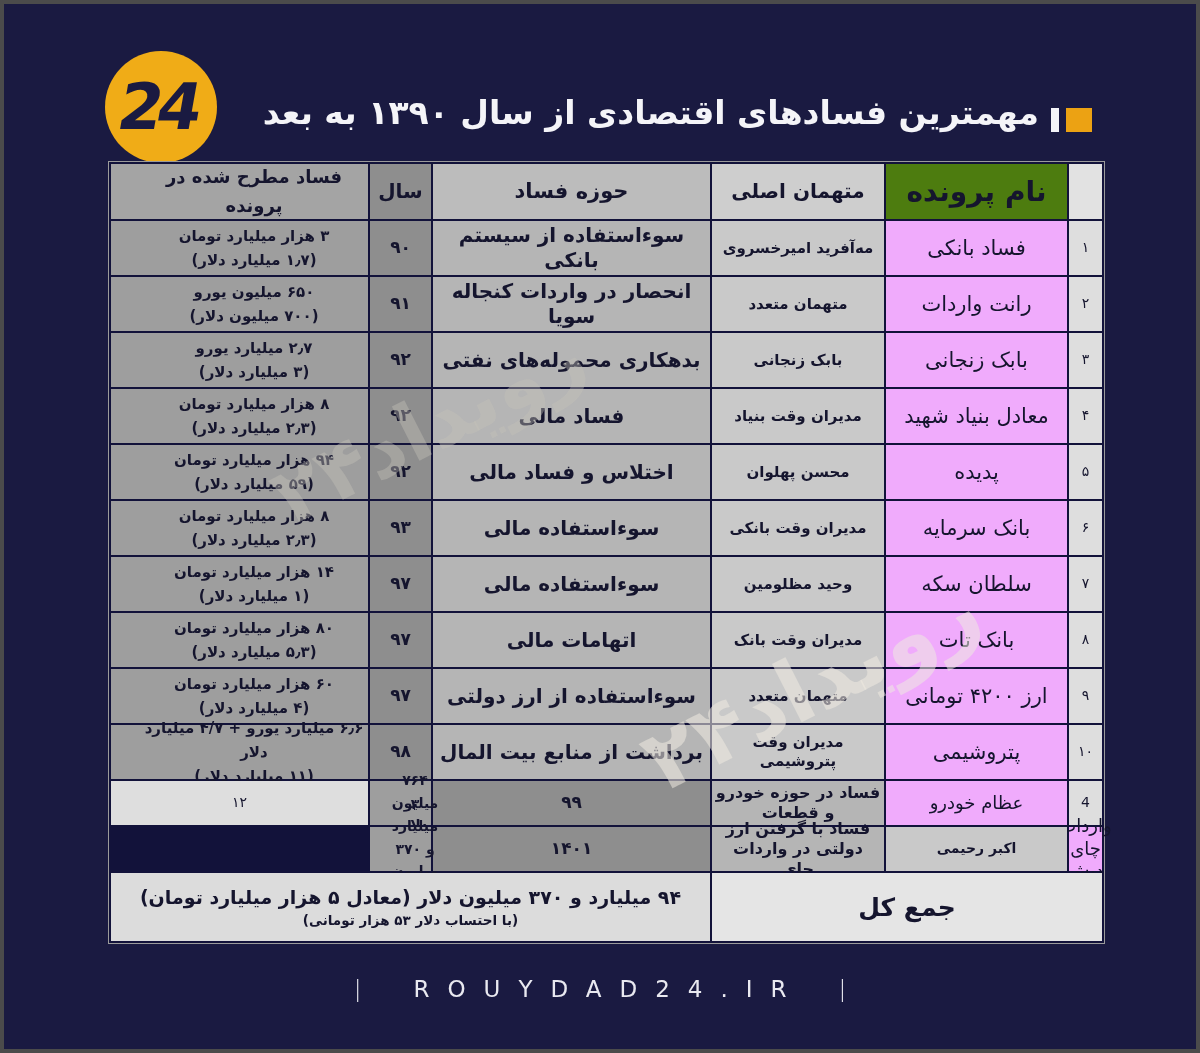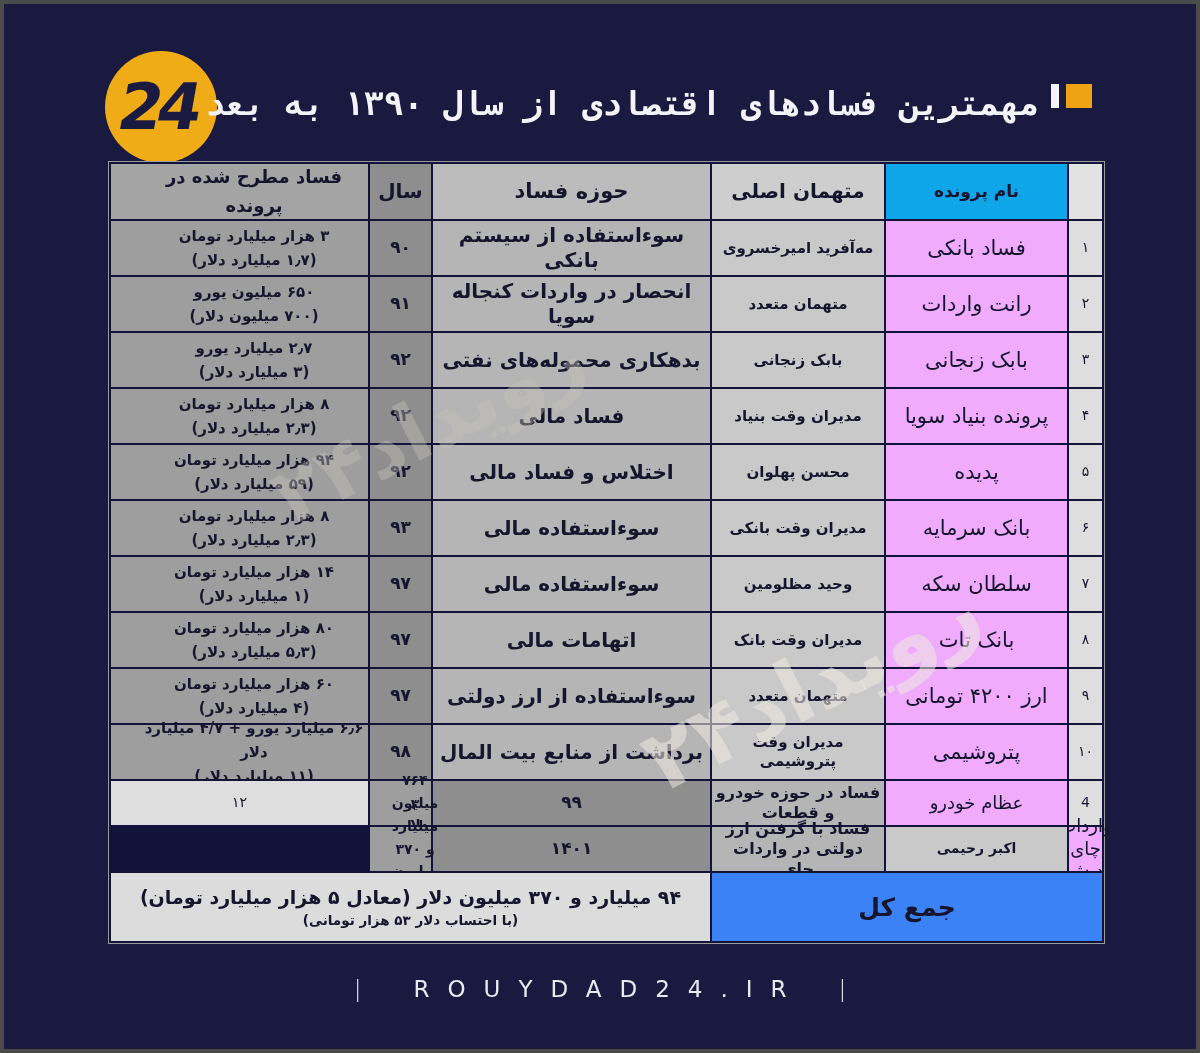--- a/index.html
+++ b/index.html
@@ -11,21 +11,21 @@
   
   .logo{
     position:absolute;left:101px;top:47px;width:112px;height:112px;border-radius:50%;
     background:#f0ac17;display:flex;align-items:center;justify-content:center;
   }
   .logo-num{
     color:#1a1a41;font-size:64px;font-weight:bold;letter-spacing:-6px;
     transform:skewX(-10deg);padding-right:6px;
   }
   .titlebar{
-    position:absolute;top:80px;right:104px;display:flex;align-items:flex-start;height:48px;font-family:Liberation Mono, monospace;
+    position:absolute;top:80px;right:104px;display:flex;align-items:flex-end;height:48px;
   }
   .title-text{
     color:#f4f4f8;font-size:33px;font-weight:bold;direction:rtl;white-space:nowrap;
     margin-left:6px;margin-right:12px;
   }
   .title-bar-white{width:8px;height:24px;background:#f4f4f8;margin-right:7px;}
   .title-square{width:26px;height:24px;background:#eca213;}
   
   .tbl{
     position:absolute;left:105px;top:158px;direction:rtl;z-index:1;
@@ -40,31 +40,31 @@
     text-align:center;color:#15152e;line-height:1.25;padding:1px 3px;box-sizing:border-box;
   }
   .c-index{background:#dedede;font-size:14px;}
   .c-name{background:#f0abfc;font-size:21px;font-weight:normal;}
   .c-defendants{background:#c9c9c9;font-size:15px;font-weight:bold;}
   .c-area{background:#b5b5b5;font-size:20px;font-weight:bold;}
   .c-year{background:#8e8e8e;font-size:17px;font-weight:bold;}
   .c-amount{background:#9e9e9e;font-size:15px;font-weight:bold;line-height:1.6;padding-left:32px;}
   .h-cell{font-weight:bold;}
   .h-index{background:#e2e2e2;}
-  .h-name{background:#0ea5e9;font-size:17px;}
+  .h-name{background:#4d7c0f;font-size:28px;}
   .h-defendants{background:#cecece;font-size:20px;}
   .h-area{background:#bcbcbc;font-size:21px;}
   .h-year{background:#8e8e8e;font-size:20px;}
   .h-amount{background:#a4a4a4;font-size:18px;}
   .r-compact.c-name{font-size:18px;}
   .r-compact.c-area{font-size:16px;}
   .r-compact.c-amount{font-size:14px;}
   .r-compact.c-defendants{font-size:14px;}
   .t-label{
-    grid-column:span 3;background:#3b82f6;font-size:25px;font-weight:bold;
+    grid-column:span 3;background:#e5e5e5;font-size:25px;font-weight:bold;
     display:flex;align-items:center;justify-content:center;color:#15152e;
   }
   .t-amount{
     grid-column:span 3;background:#dcdcdc;display:flex;flex-direction:column;
     align-items:center;justify-content:center;color:#15152e;direction:rtl;text-align:center;
   }
   .t-amount-main{font-size:19px;font-weight:bold;}
   .t-amount-note{font-size:13.5px;font-weight:bold;margin-top:4px;}
   
   .wm{
@@ -123,21 +123,21 @@
     <div class="cell c-index">۳</div>
     <div class="cell c-name">بابک زنجانی</div>
     <div class="cell c-defendants">بابک زنجانی</div>
     <div class="cell c-area">بدهکاری محموله‌های نفتی</div>
     <div class="cell c-year">۹۲</div>
     <div class="cell c-amount">
       <span>۲٫۷ میلیارد یورو</span>
       <span>(۳ میلیارد دلار)</span>
     </div>
     <div class="cell c-index">۴</div>
-    <div class="cell c-name">پرونده بنیاد سویا</div>
+    <div class="cell c-name">معادل بنیاد شهید</div>
     <div class="cell c-defendants">مدیران وقت بنیاد</div>
     <div class="cell c-area">فساد مالی</div>
     <div class="cell c-year">۹۲</div>
     <div class="cell c-amount">
       <span>۸ هزار میلیارد تومان</span>
       <span>(۲٫۳ میلیارد دلار)</span>
     </div>
     <div class="cell c-index">۵</div>
     <div class="cell c-name">پدیده</div>
     <div class="cell c-defendants">محسن پهلوان</div>

